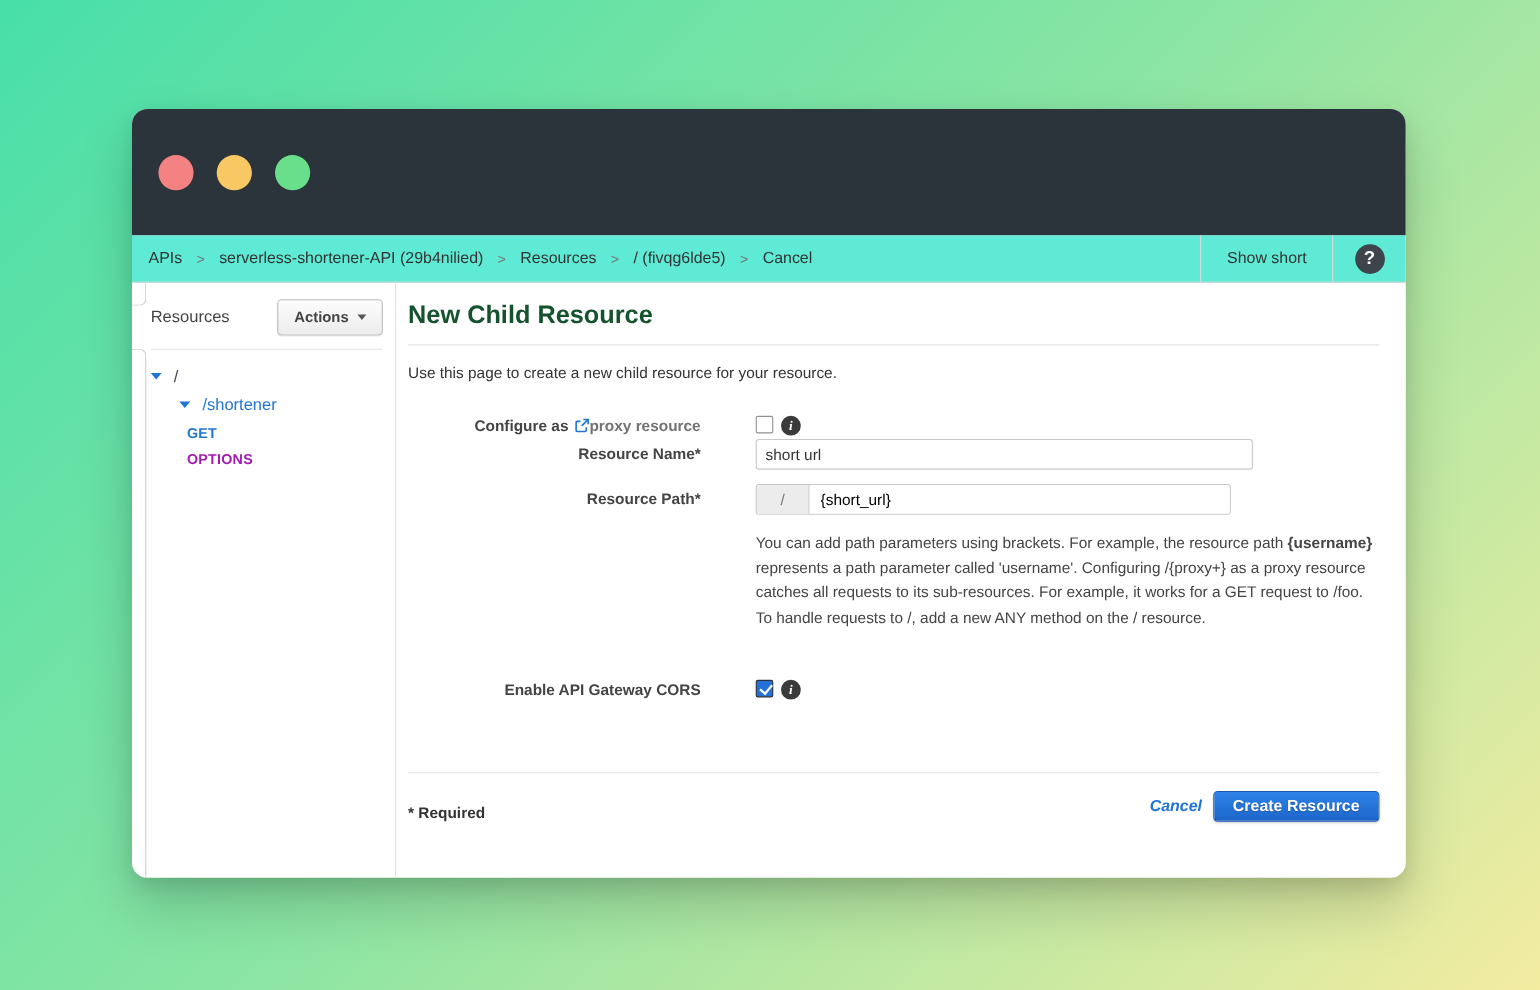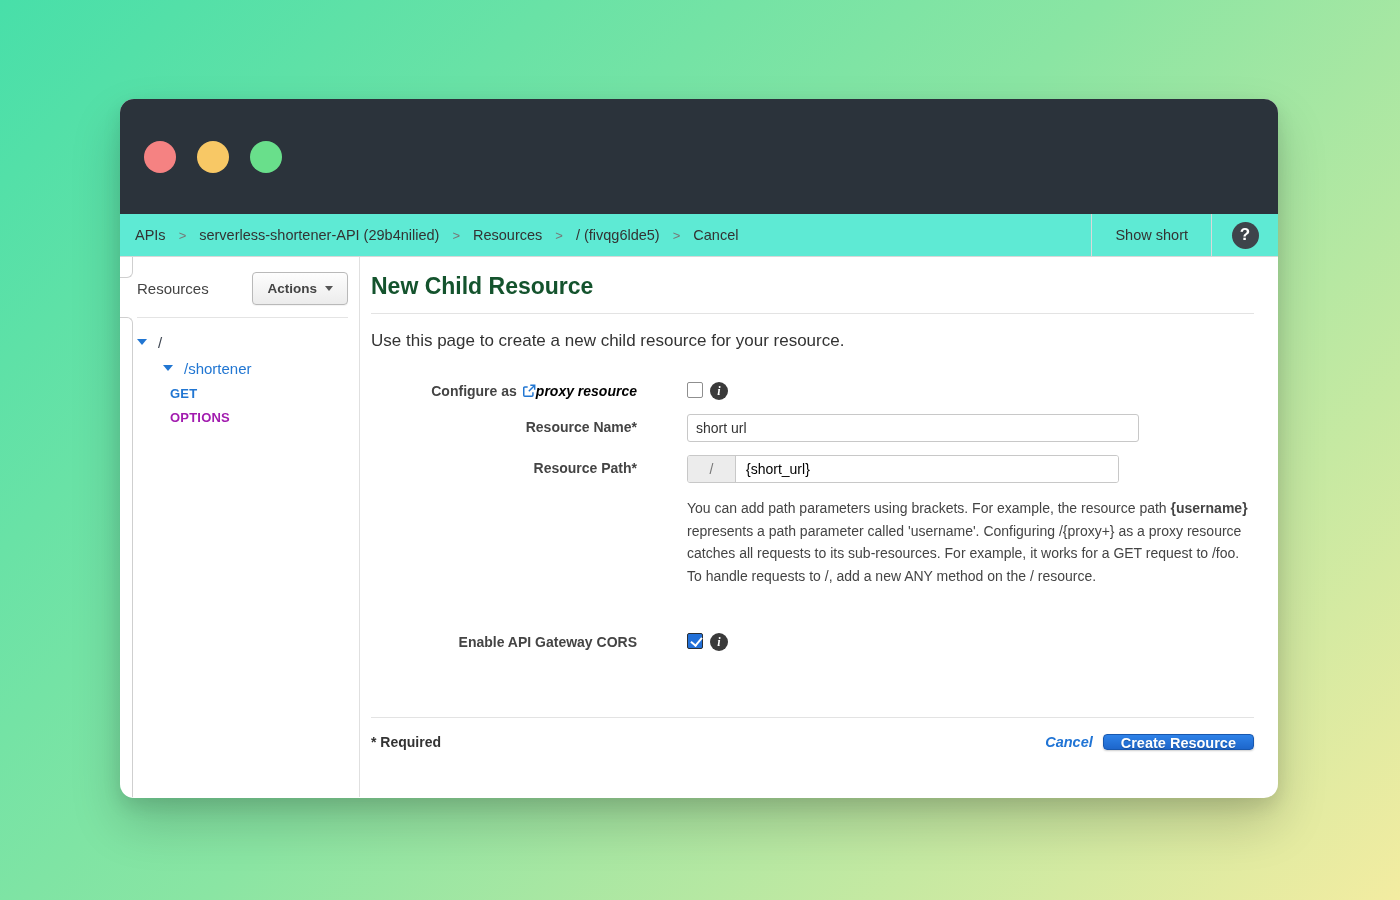--- a/index.html
+++ b/index.html
@@ -88,49 +88,49 @@
   .tree-label { font-size: 15px; }
   .tree-label.root { color: #3c4450; }
   .tree-label.blue { color: #2176d2; text-align: center; }
   .method { font-size: 13px; font-weight: bold; letter-spacing: 0.2px; }
   .method.blue { color: #2176d2; }
   .method.gray { color: #a21caf; }
   
   .main { flex: 1; padding: 0 25px 0 11px; }
   .main h1 { margin: 16px 0 0; font-size: 23px; font-weight: 700; color: #14532d; }
   .h-divider { margin-top: 13px; border-top: 1px solid #e3e3e3; }
-  .intro { margin: 17px 0 0; font-size: 17px; color: #333; }
+  .intro { margin: 17px 0 0; font-size: 14px; color: #333; }
   .form-row { display: flex; }
   .form-label {
     width: 266px; flex-shrink: 0; text-align: right;
     font-size: 14px; font-weight: bold; color: #444; padding-top: 5px;
     white-space: nowrap;
   }
   .form-control { margin-left: 50px; }
   .proxy-row { margin-top: 27px; }
   .ext-icon { vertical-align: -2px; margin-left: 5px; }
-  .proxy-link { color: #000000; font-weight: bold; cursor: pointer; text-decoration: none; font-style: italic; }
+  .proxy-link { color: #737373; font-weight: bold; cursor: pointer; text-decoration: none; }
   .checkline { display: flex; align-items: flex-start; padding-top: 4px; }
   .checkbox {
     width: 16px; height: 16px; border: 1px solid #8f8f8f; border-radius: 2px;
     background: #fff; display: inline-block; position: relative; cursor: pointer; flex-shrink: 0;
   }
   .checkbox.checked { background: #2270d8; border-color: #2b2f33; }
   .checkbox.checked::after {
     content: ""; position: absolute; left: 4.5px; top: 1px;
     width: 5px; height: 9px; border: solid #fff; border-width: 0 2px 2px 0;
     transform: rotate(40deg);
   }
   .info-circle {
     width: 18px; height: 18px; border-radius: 50%; background: #3a3a3a; color: #fff;
     display: inline-flex; align-items: center; justify-content: center;
     font-family: "Liberation Serif", serif; font-style: italic; font-weight: bold; font-size: 12px;
     margin-left: 7px; cursor: pointer; flex-shrink: 0;
   }
-  .name-row { margin-top: 14px; }
+  .name-row { margin-top: 3px; }
   .text-input {
     width: 452px; height: 28px; border: 1px solid #c8c8c8; border-radius: 3px;
     padding: 0 8px; font-family: "Liberation Sans", sans-serif; font-size: 14px; color: #333;
     outline: none;
   }
   .path-row { margin-top: 13px; }
   .path-group {
     width: 432px; height: 28px; border: 1px solid #c8c8c8; border-radius: 3px;
     display: flex; overflow: hidden; background: #fff;
   }
@@ -145,21 +145,21 @@
   }
   .help-row { margin-top: 14px; }
   .help-text { margin: 0; width: 567px; font-size: 14px; line-height: 22.5px; color: #444; }
   .cors-row { margin-top: 42px; }
   .footer-divider { margin-top: 66px; }
   .footer { margin-top: 16px; display: flex; align-items: flex-end; }
   .required { font-size: 14px; font-weight: bold; color: #333; }
   .footer-actions { margin-left: auto; display: flex; align-items: center; }
   .cancel { color: #2074d5; font-weight: bold; font-size: 14.5px; cursor: pointer; margin-right: 10px; text-decoration: none; font-style: italic; }
   .create-btn {
-    height: 16px; padding: 0 17px; border: 1px solid #1857ae; border-radius: 4px;
+    height: 28px; padding: 0 17px; border: 1px solid #1857ae; border-radius: 4px;
     background: linear-gradient(#2e82e8, #1d66cb); color: #fff;
     font-family: "Liberation Sans", sans-serif; font-size: 14.5px; font-weight: bold;
     cursor: pointer; text-shadow: 0 1px 1px rgba(0,0,0,0.25);
     box-shadow: 0 1px 2px rgba(0,0,0,0.2);
   }
 </style>
 </head>
 <body>
 
 <div class="window">

